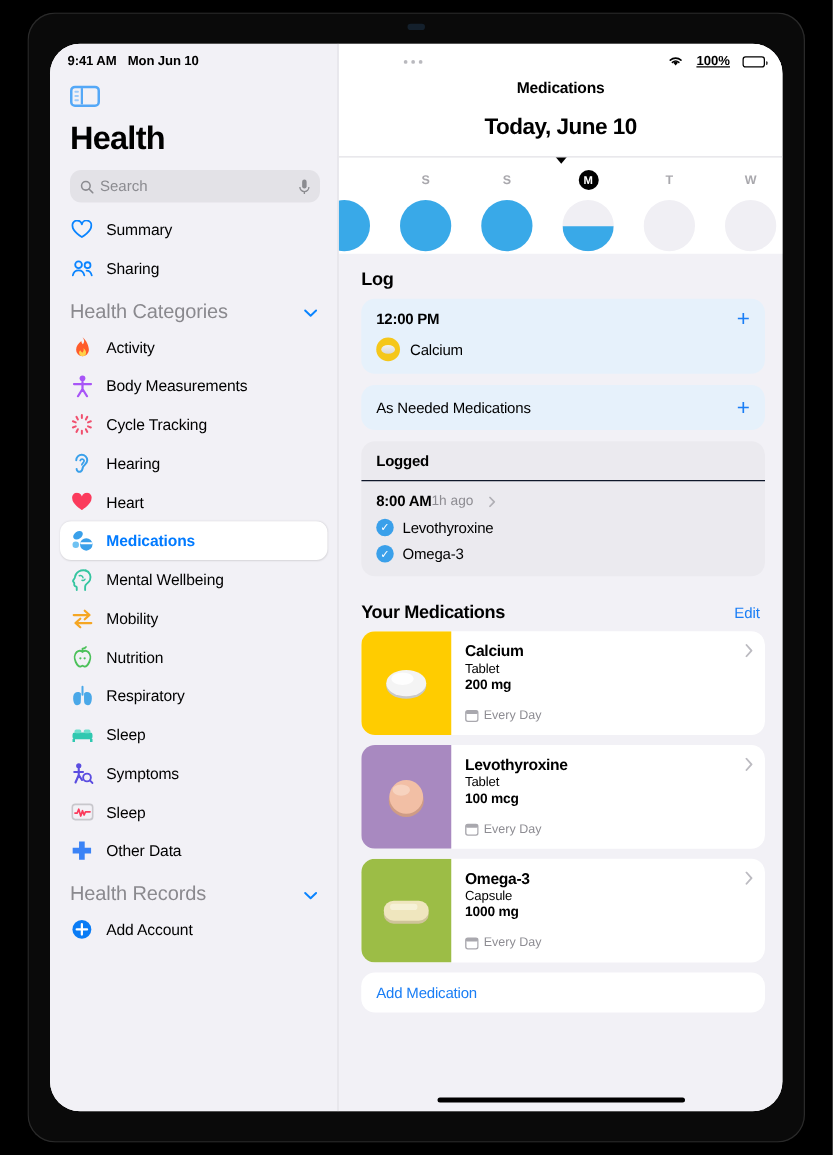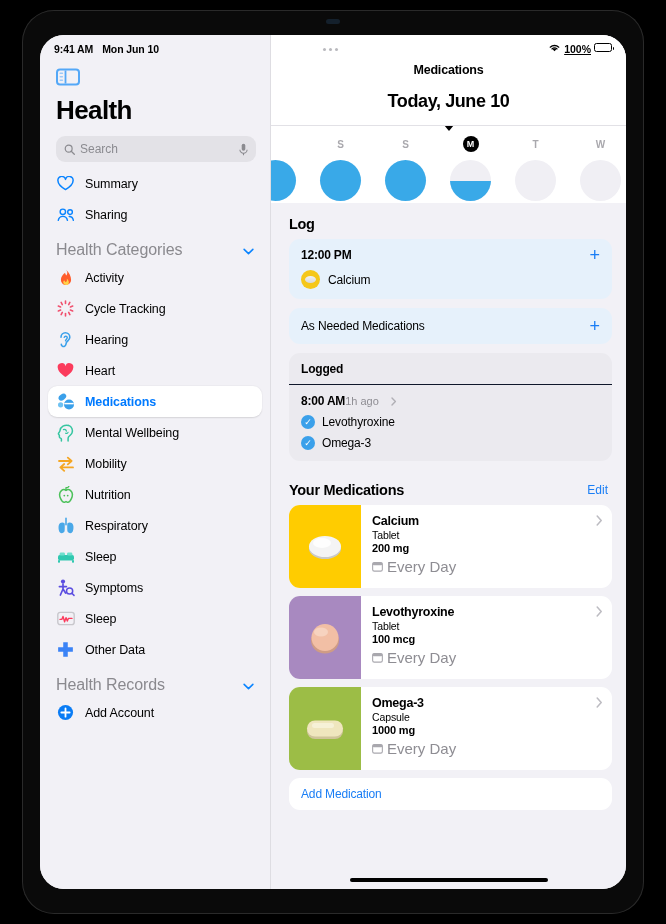--- a/index.html
+++ b/index.html
@@ -9,21 +9,21 @@
     font-family: "Liberation Sans", sans-serif;
     overflow: hidden;
   }
 
   
   #device {
     position: absolute;
     left: 22px; top: 10px;
     width: 622px; height: 904px;
     background: #0a0a0a;
-    border-radius: 32px;
+    border-radius: 22px;
     box-shadow: 0 0 0 1px #2a2a2a inset;
   }
   #camera {
     position: absolute; left: 50%; top: 9px; transform: translateX(-50%);
     width: 14px; height: 5px; border-radius: 3px; background: #14202c;
   }
   #screen {
     position: absolute;
     left: 18px; top: 25px;
     width: 586px; height: 854px;
@@ -97,21 +97,21 @@
     display: flex; flex-direction: column;
   }
   #main-top { background: #fff; flex: 0 0 auto; }
   .m-status {
     display: flex; align-items: center; justify-content: space-between;
     padding: 8px 14px 0 52px;
     font-size: 10.5px; font-weight: bold;
   }
   .dots { display: flex; gap: 3px; }
   .dots i { width: 3px; height: 3px; border-radius: 50%; background: #b9b9be; display: block; }
-  .batt { display: flex; align-items: flex-start; gap: 3px; text-decoration: underline; }
+  .batt { display: flex; align-items: center; gap: 10px; text-decoration: underline; }
   .batt .pct { font-size: 10.5px; font-weight: bold; }
   .batt .shell {
     width: 18px; height: 9px; border-radius: 2.5px;
     border: 1px solid #000; padding: 1px; position: relative;
   }
   .batt .shell::after {
     content: ""; position: absolute; right: -3px; top: 3px;
     width: 1.5px; height: 3px; background: #000; border-radius: 0 1px 1px 0;
   }
   .batt .fill { height: 100%; width: 100%; background: #000; border-radius: 1px; }
@@ -235,21 +235,21 @@
   .med-thumb {
     width: 72px; flex: 0 0 72px;
     display: flex; align-items: center; justify-content: center;
   }
   .med-info { flex: 1; padding: 9px 10px 0 11px; position: relative; }
   .med-info .nm { font-size: 12.5px; font-weight: bold; color: #000; letter-spacing: -0.25px; }
   .med-info .sub { font-size: 10.5px; color: #000; margin-top: 1px; letter-spacing: -0.1px; }
   .med-info .dose { font-size: 11px; font-weight: bold; color: #000; margin-top: 1px; letter-spacing: -0.15px; }
   .med-info .freq {
     display: flex; align-items: center; gap: 4px;
-    font-size: 15px; color: #8e8d93; margin-top: 4px;
+    font-size: 10px; color: #8e8d93; margin-top: 13px;
   }
   .chev { position: absolute; right: 9px; top: 10px; color: #bcbbc1; font-size: 12px; }
 
   #add-med {
     margin: 0 14px 0 18px;
     height: 32px; border-radius: 11px; background: #fff;
     display: flex; align-items: center; padding: 4px 12px;
     font-size: 12px; color: #1a7ef5; cursor: pointer; letter-spacing: -0.15px;
   }
   #home-bar {
@@ -331,20 +331,29 @@
         <div class="nav-item">
           <span class="ico">
             <svg width="14" height="17" viewBox="0 0 14 18">
               <path d="M7 .8c2.4 3 1.2 4.7.3 6C6.6 5.9 6 5 6 4 3.4 6 1.6 8.6 1.6 11.4A5.4 5.4 0 0 0 12.4 11.6C12.4 8 10.4 3.4 7 .8z" fill="#ff5c2b"></path>
               <path d="M7 17a3 3 0 0 1-2-5.2c.6 1 1.4 1.5 1.9 2.2.8-1.1 1.5-2 .9-3.8 1.6 1 2.2 2.6 2.2 3.8A3 3 0 0 1 7 17z" fill="#ffd24a"></path>
             </svg>
           </span>
           <span class="lbl">Activity</span>
         </div>
 
+        <div class="nav-item">
+          <span class="ico">
+            <svg width="16" height="18" viewBox="0 0 16 18">
+              <circle cx="8" cy="2.6" r="2.3" fill="#a855f7"></circle>
+              <path d="M8 5.4v6M1.2 7.2h13.6M8 11.2 4.4 17M8 11.2 11.6 17" stroke="#a855f7" stroke-width="1.8" stroke-linecap="round" fill="none"></path>
+            </svg>
+          </span>
+          <span class="lbl">Body Measurements</span>
+        </div>
 
         <div class="nav-item">
           <span class="ico">
             <svg width="17" height="17" viewBox="0 0 18 18">
               <g stroke="#f0506e" stroke-width="1.7" stroke-linecap="round">
                 <line x1="9" y1="1" x2="9" y2="3.6"></line>
                   <line x1="13.6" y1="2.6" x2="12.4" y2="4.9"></line>
                 <line x1="16.6" y1="6.4" x2="14.2" y2="7.3"></line>
                   <line x1="16.6" y1="11.6" x2="14.2" y2="10.7"></line>
                 <line x1="13.6" y1="15.4" x2="12.4" y2="13.1"></line>

